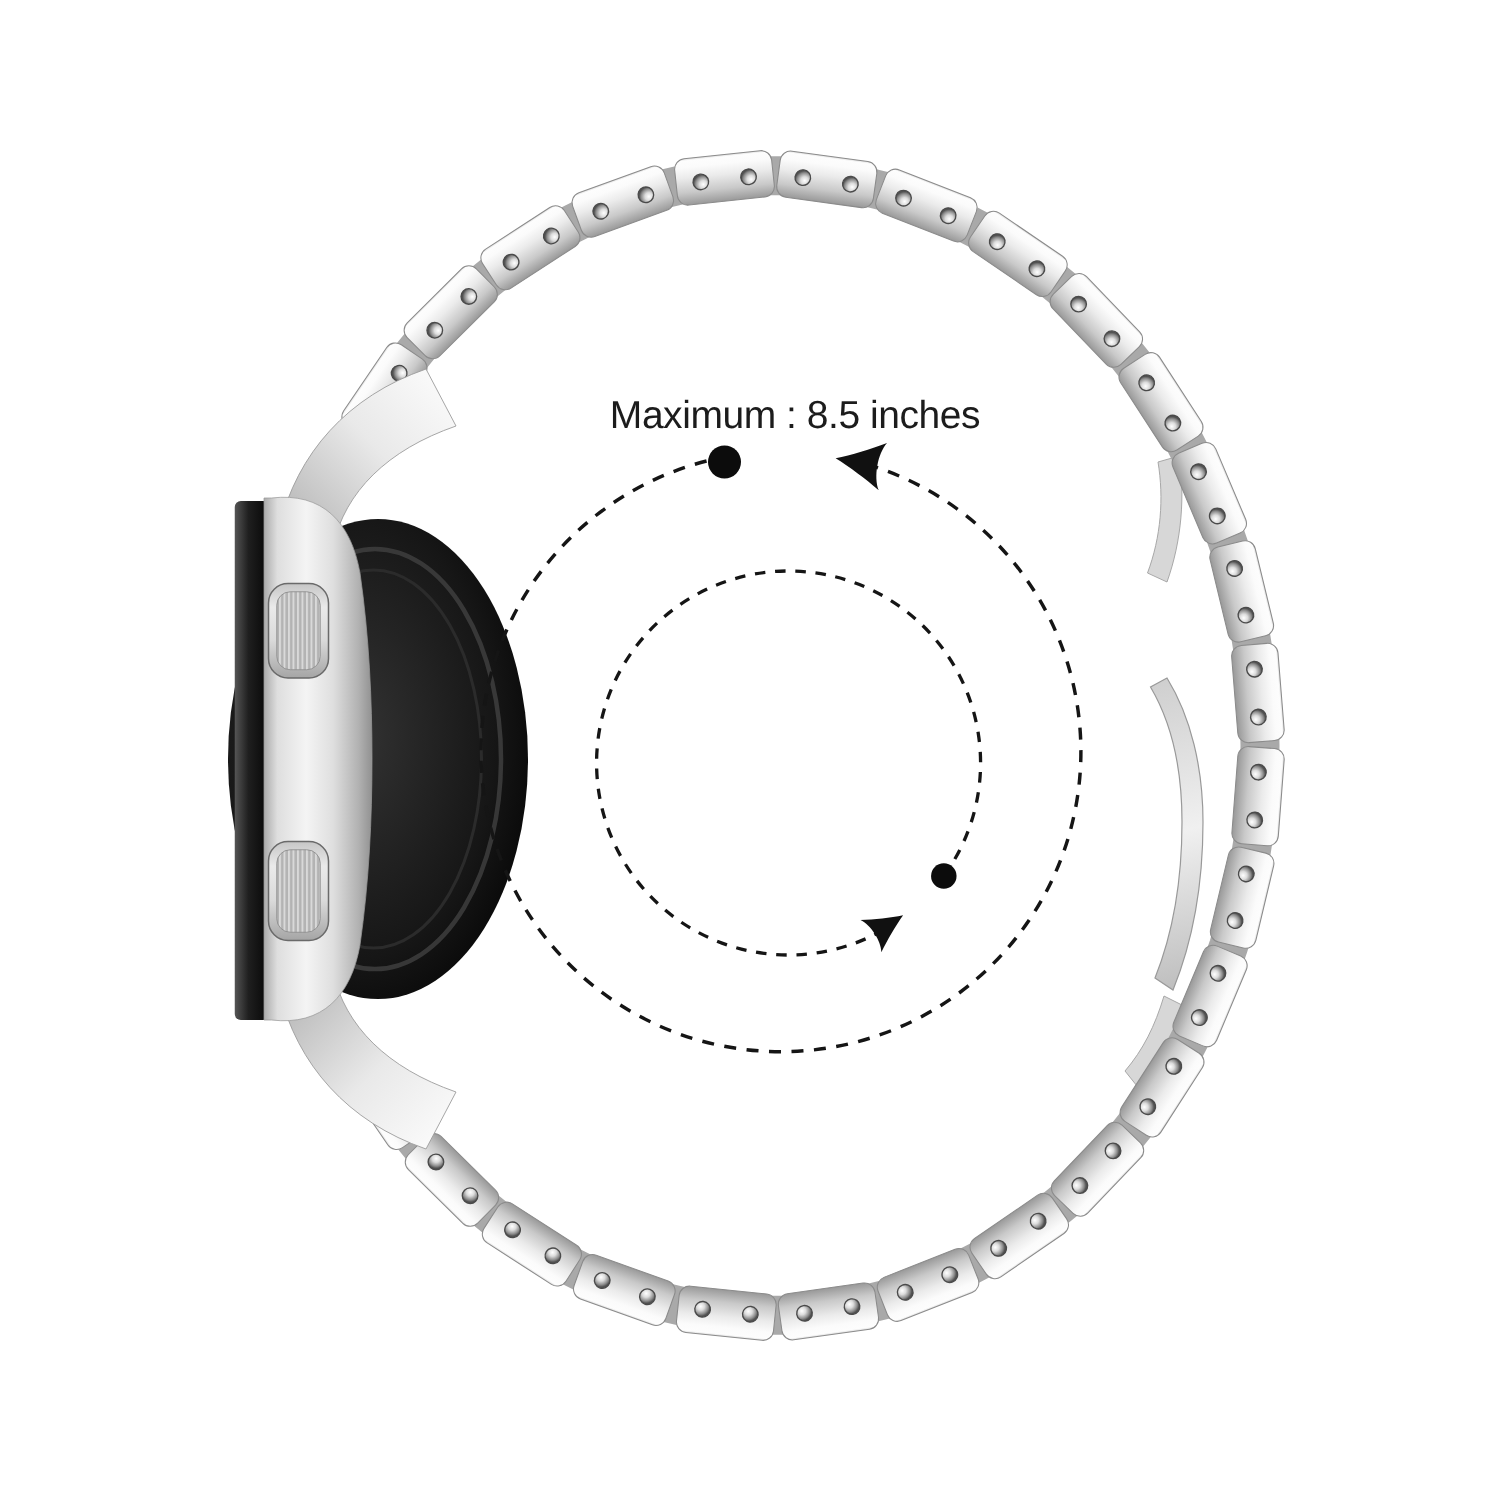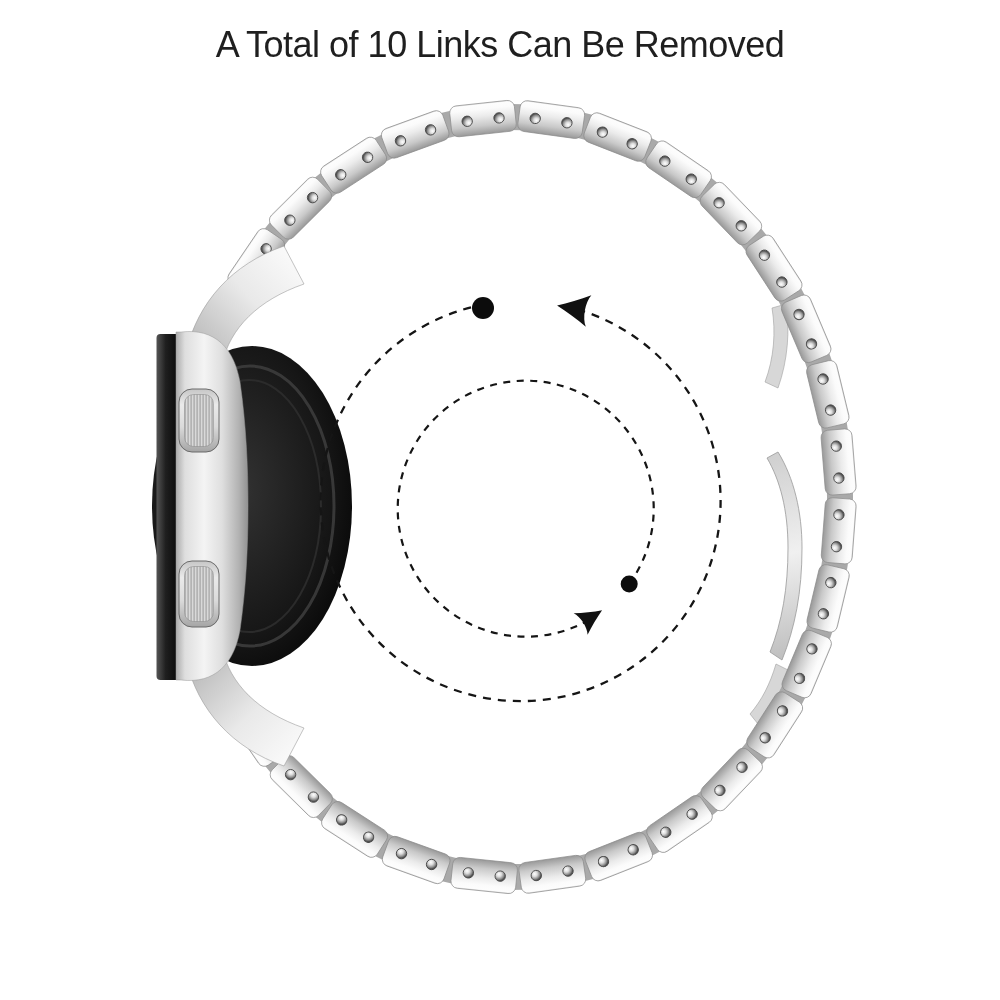--- a/index.html
+++ b/index.html
@@ -351,14 +351,14 @@
     <g fill="none" stroke="#151515">
       <path d="M 485.6 304.2 A 200 200 0 1 0 574.8 308.6" stroke-width="2.3" stroke-dasharray="8 7"></path>
       <path d="M 629.2 584 A 128 128 0 1 0 592.6 617.8" stroke-width="2.2" stroke-dasharray="7 6.5"></path>
       <circle cx="483" cy="308" r="11" fill="#0c0c0c" stroke="none"></circle>
       <circle cx="629.2" cy="584" r="8.5" fill="#0c0c0c" stroke="none"></circle>
       <path d="M 18 0 C 8 4 -4 10 -14 16 C -9 8 -9 -8 -14 -16 C -4 -10 8 -4 18 0 Z" fill="#111111" stroke="none" transform="translate(574.8 308.6) rotate(-170)"></path>
       <path d="M 18 0 C 8 4 -4 10 -14 16 C -9 8 -9 -8 -14 -16 C -4 -10 8 -4 18 0 Z" fill="#111111" stroke="none" transform="translate(590 618) rotate(-33) scale(0.8)"></path>
     </g>
   </svg>
 
-  <div class="title">A Total of 10 Links Can Be Removed</div>
+  <div class="size-label max-label">Maximum : 8.5 inches</div>
 </div>
 
 </body></html>

